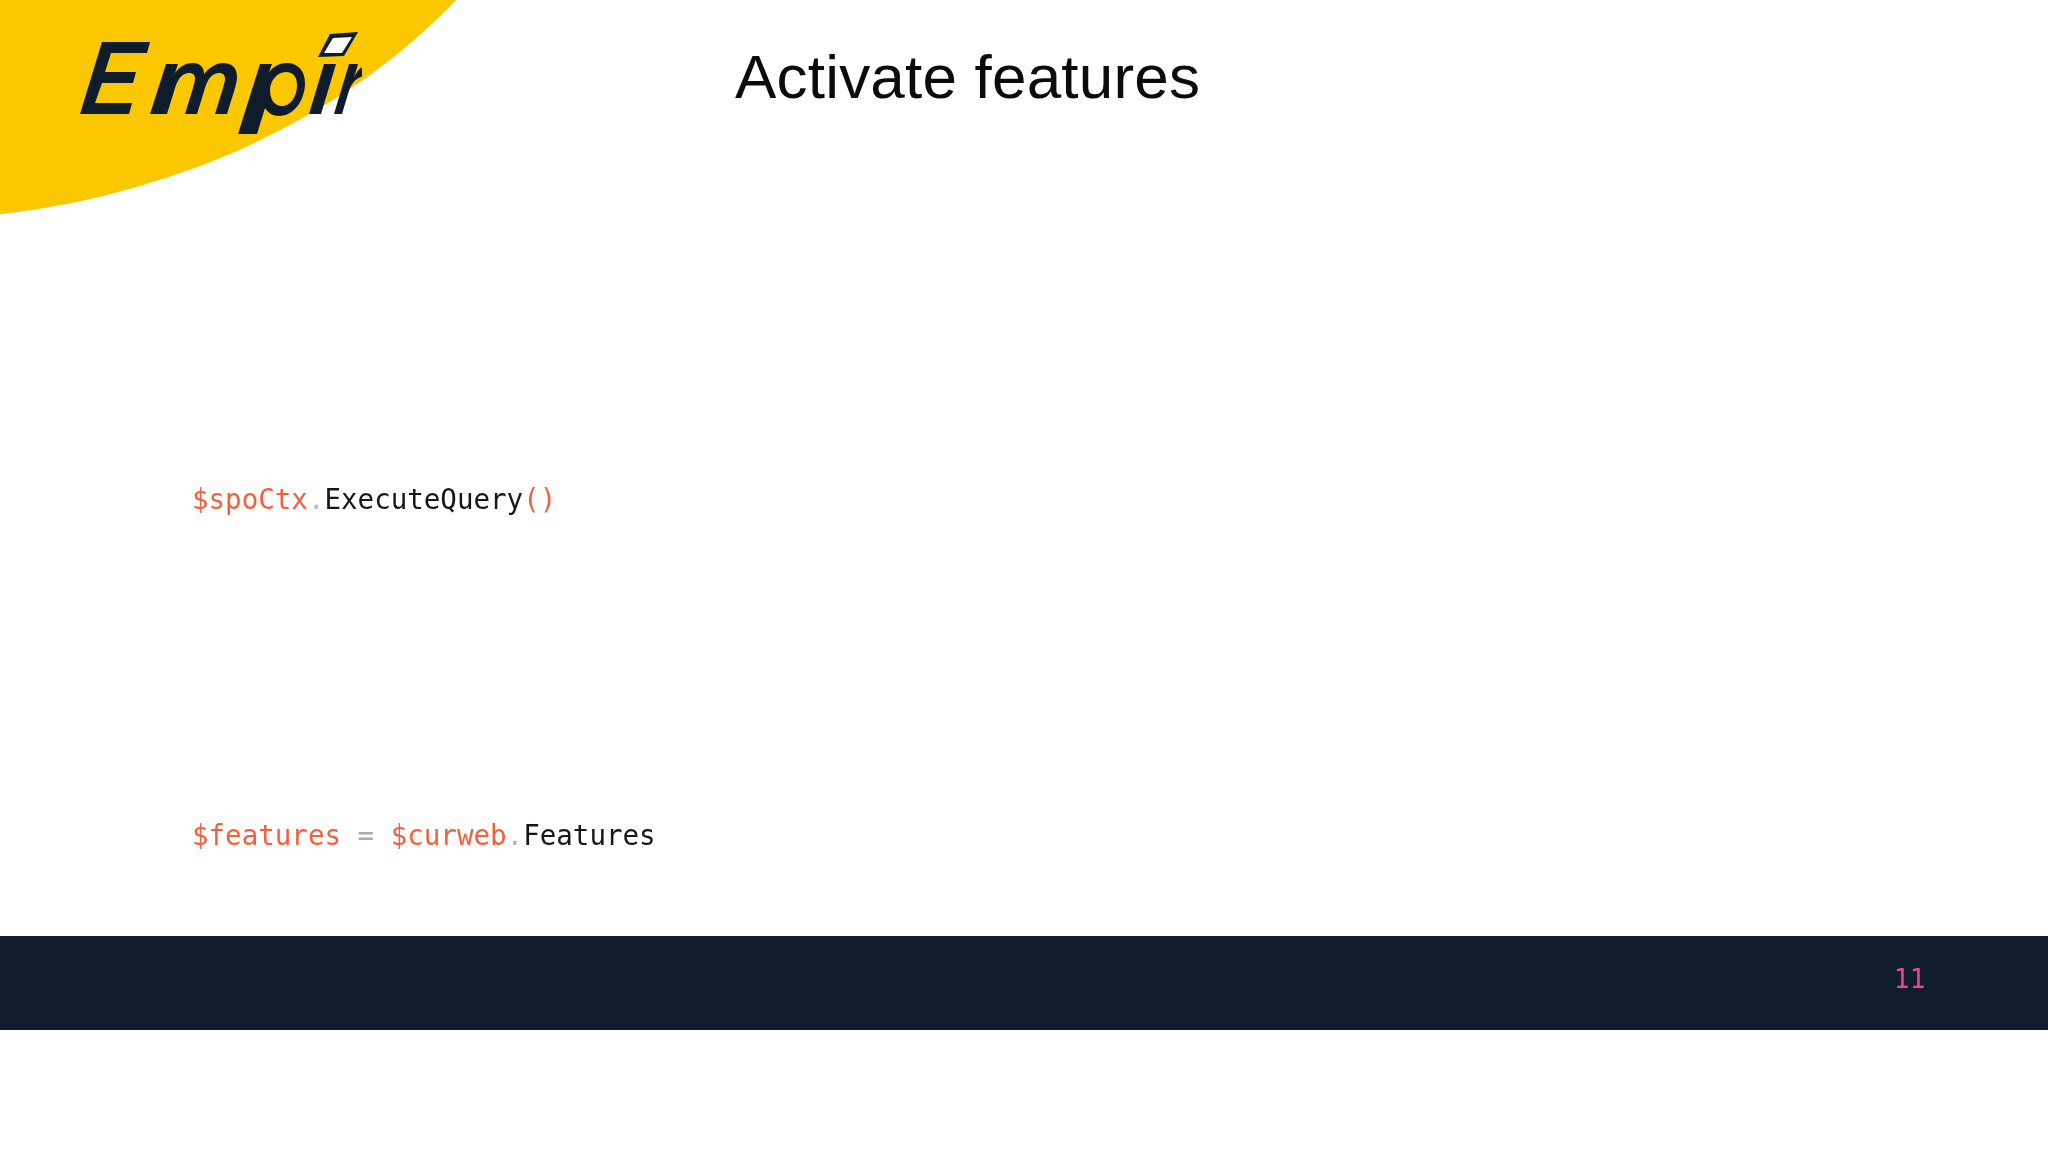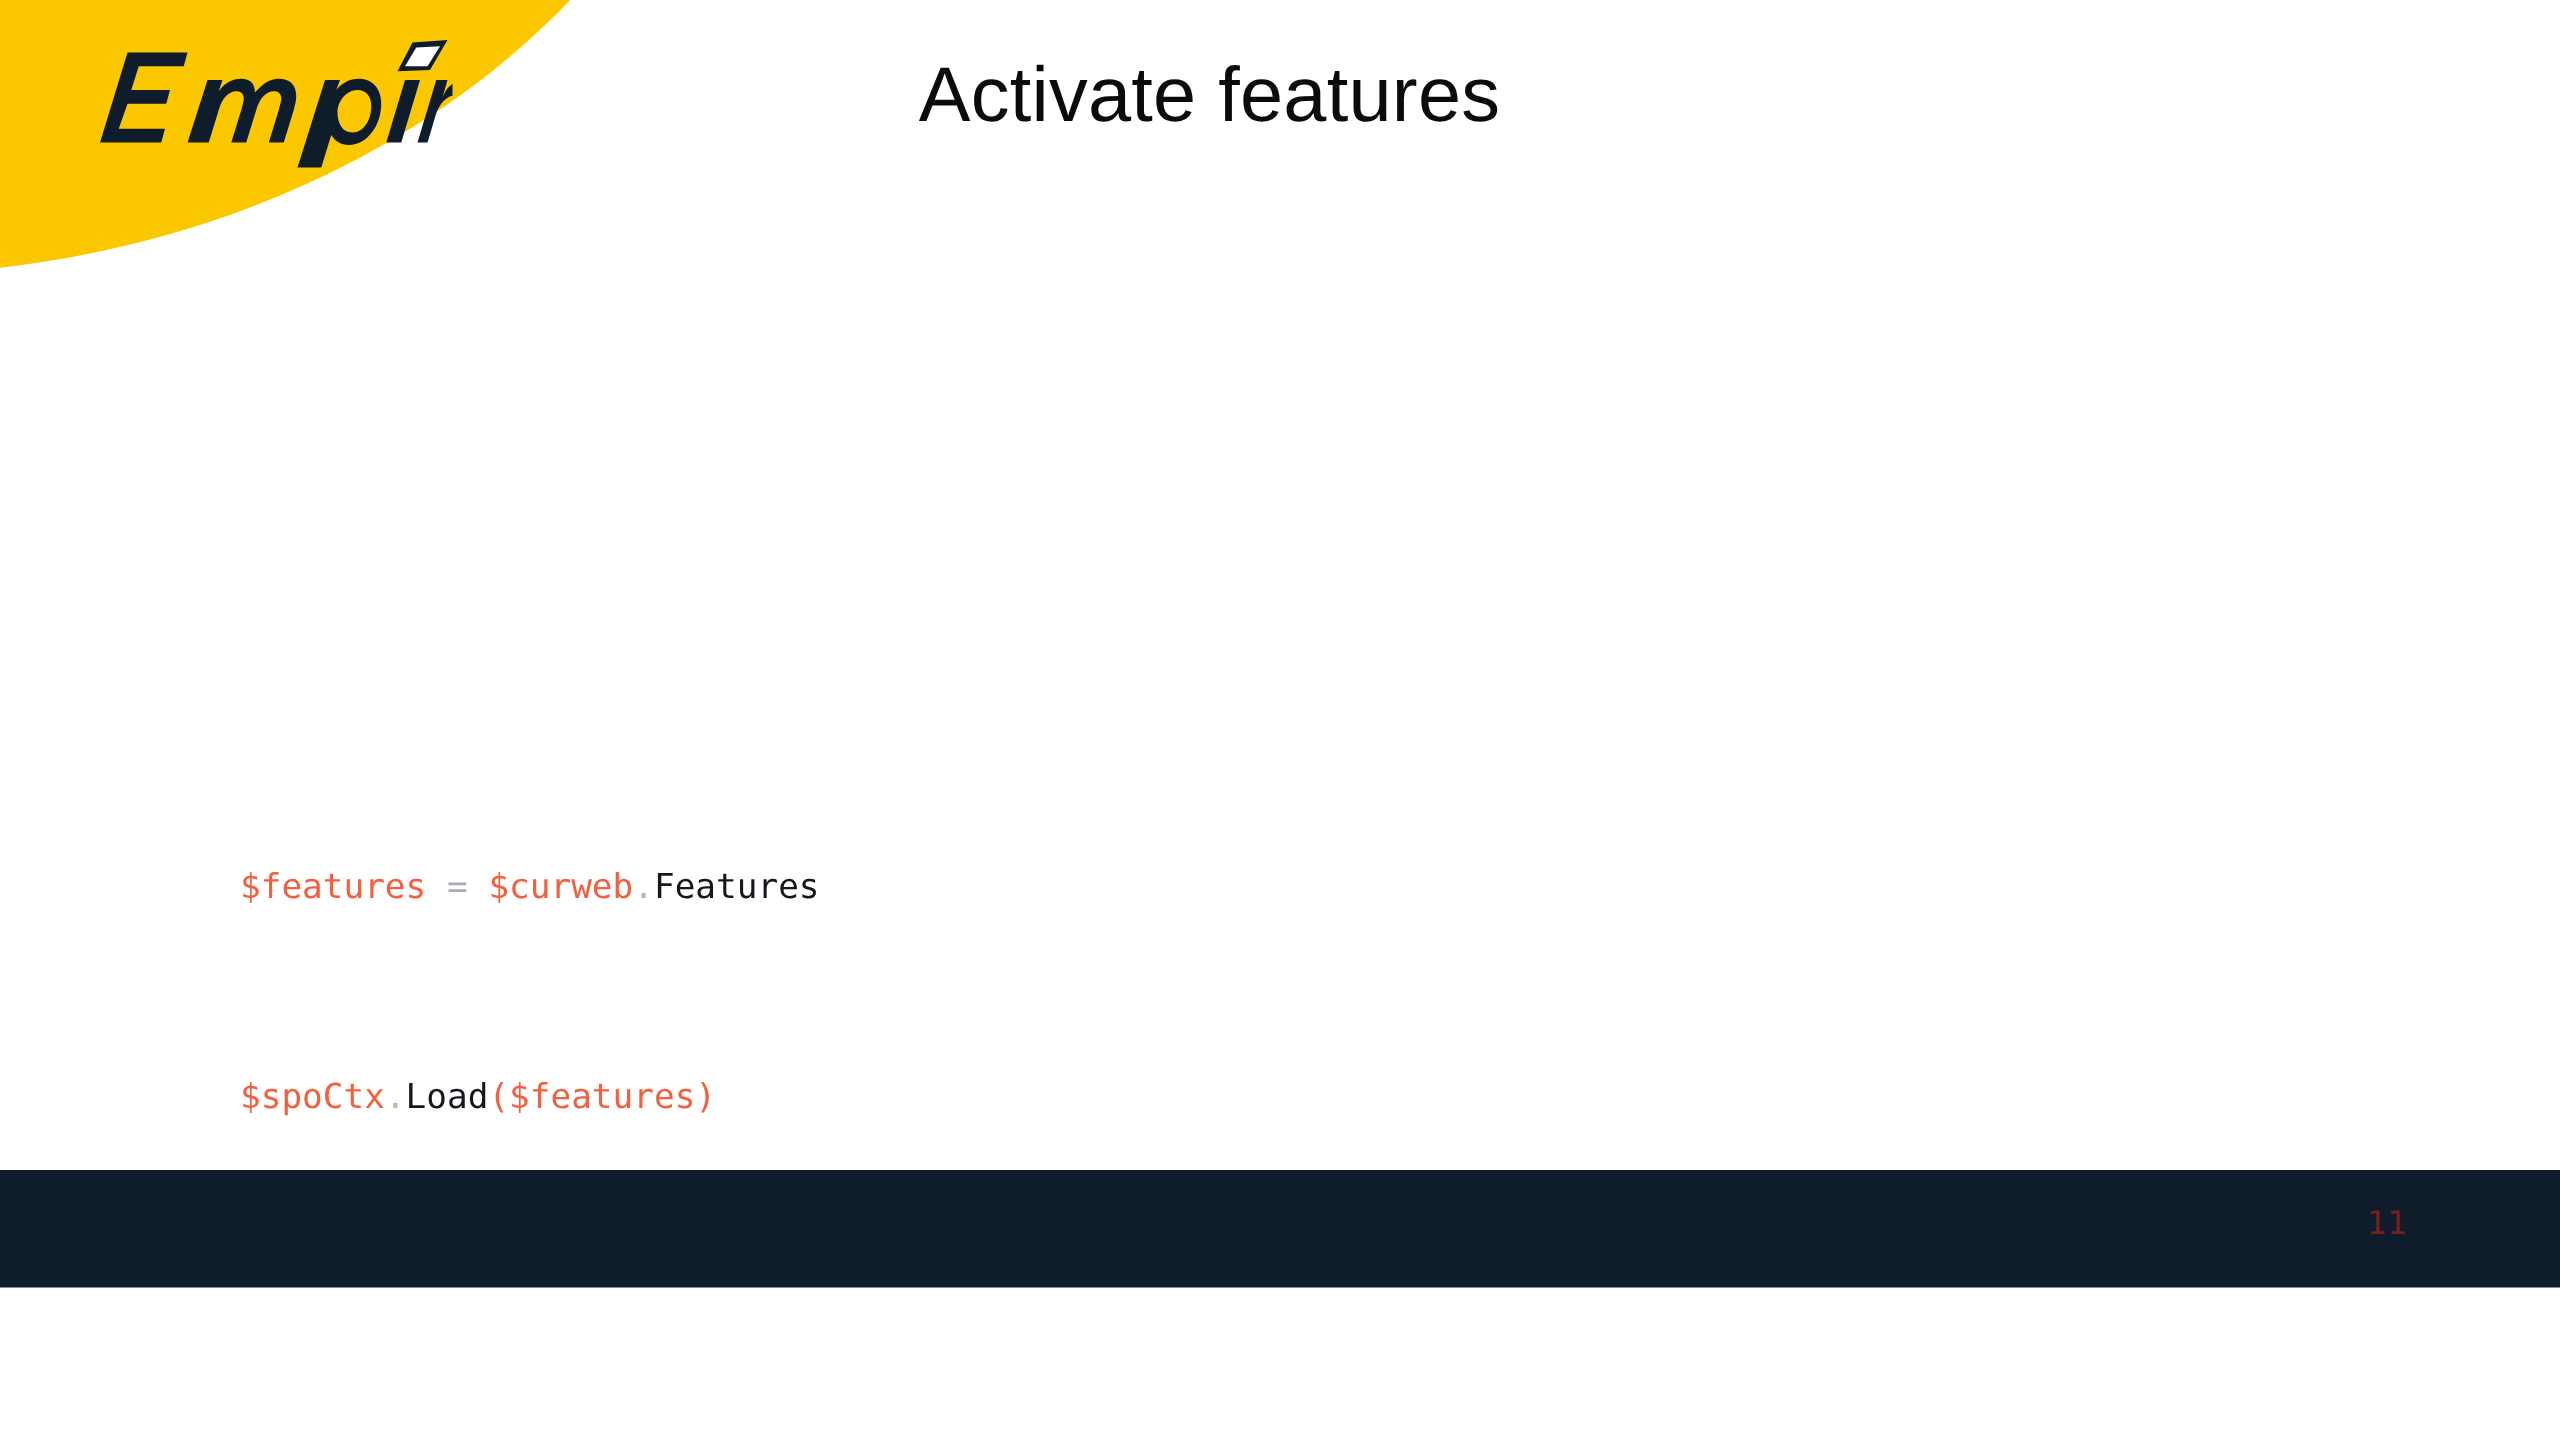--- a/index.html
+++ b/index.html
@@ -93,21 +93,21 @@
     width: 2048px;
     height: 94px;
     background: #0E1C2B;
   }
   .page-number {
     position: absolute;
     right: 122px;
     bottom: 36px;
     font-family: "DejaVu Sans Mono", "Liberation Mono", monospace;
     font-size: 26px;
-    color: #7f1d1d;
+    color: #ec4899;
     letter-spacing: 0.5px;
   }
 </style>
 </head>
 <body>
 
 <div class="slide">
 
   <div class="brand-shape">
     <div class="brand-shape-inner"></div>
@@ -144,20 +144,21 @@
         <path d="M308 88 L322 38 L334 38 L320 88 Z" opacity="0"></path>
       </g>
     </svg>
   </div>
 
   <div class="slide-title">Activate features</div>
 
   <div class="code-block">
 
 
+    <div class="code-line"><span class="t-var">$spoCtx</span><span class="t-dot">.</span><span class="t-prop">ExecuteQuery</span><span class="t-punct">()</span></div>
 
     <div class="code-line blank"></div>
 
     <div class="code-line"><span class="t-var">$features</span><span> </span><span class="t-op">=</span><span> </span><span class="t-var">$curweb</span><span class="t-dot">.</span><span class="t-prop">Features</span></div>
 
     <div class="code-line"><span class="t-var">$spoCtx</span><span class="t-dot">.</span><span class="t-prop">Load</span><span class="t-punct">(</span><span class="t-var">$features</span><span class="t-punct">)</span></div>
 
     
 
     

